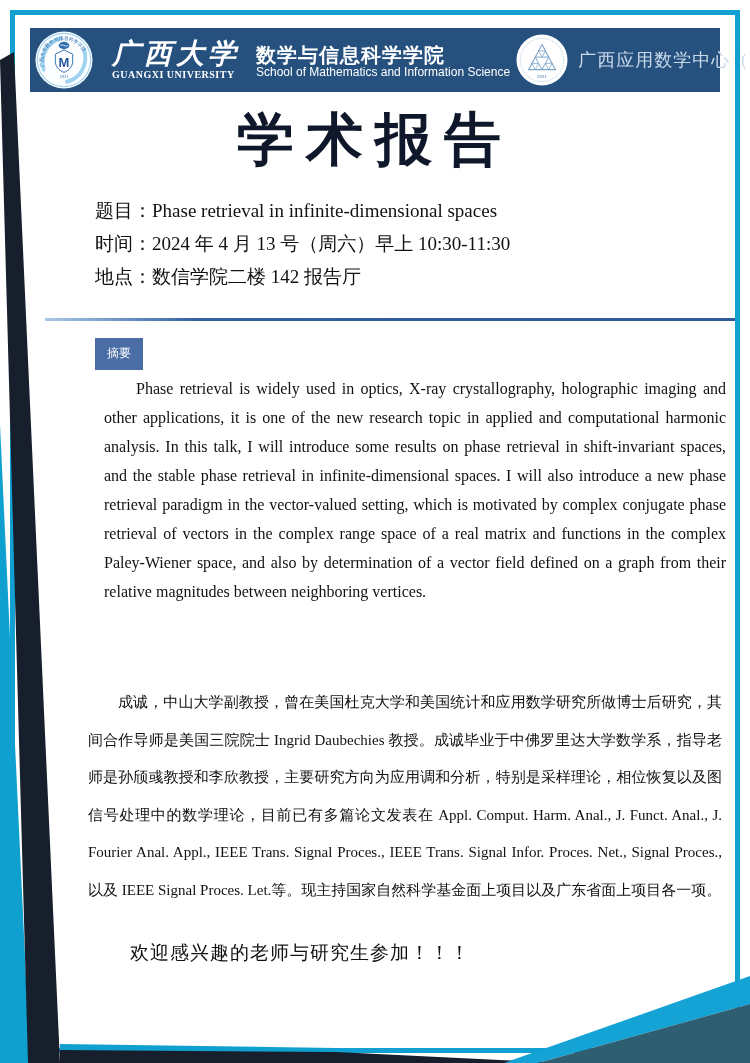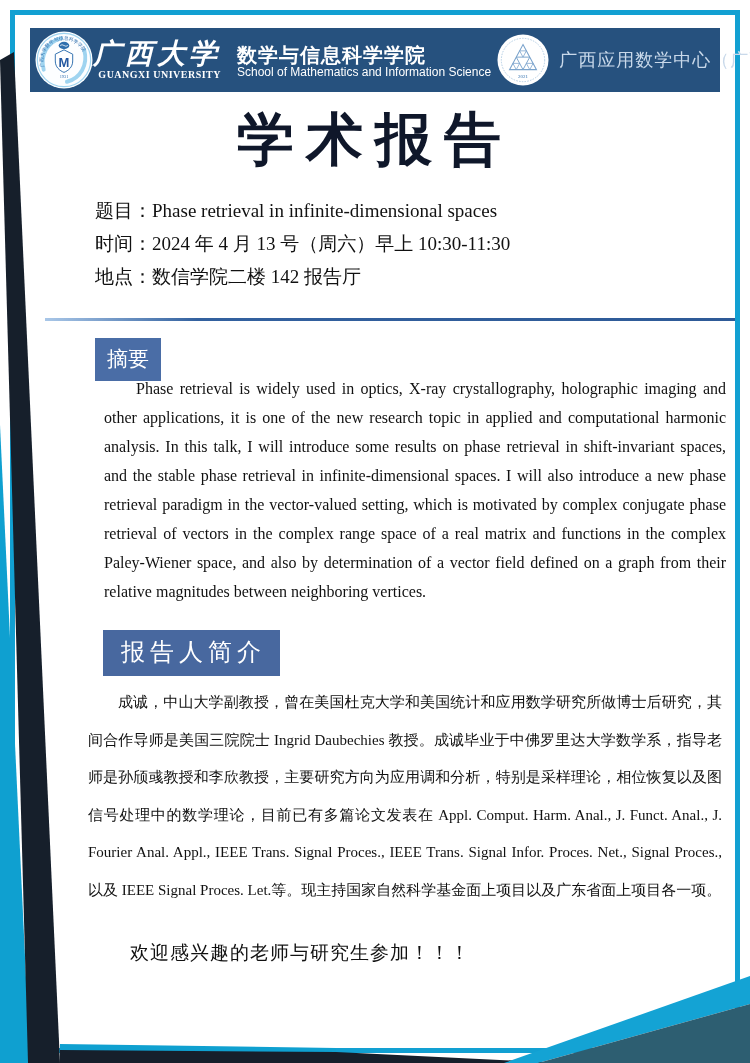--- a/index.html
+++ b/index.html
@@ -18,21 +18,21 @@
   
   .deco { position:absolute; left:0; top:0; z-index:7; pointer-events:none; }
   
   .header {
     position:absolute; left:30px; top:28px; width:690px; height:64px;
     background:#26517e; z-index:6;
     display:flex; align-items:center; padding-left:5px;
   }
   .logo1 { width:58px; height:58px; flex:0 0 auto; }
   .logo2 { width:52px; height:52px; flex:0 0 auto; margin-left:6px; }
-  .uni-name { margin-left:0; color:#fff; text-align:right; flex:0 0 auto; }
+  .uni-name { margin-left:19px; color:#fff; text-align:left; flex:0 0 auto; }
   .uni-zh {
     font-size:28px; font-weight:700; font-style:italic; letter-spacing:4px;
     line-height:30px; font-family:"Liberation Serif","DejaVu Serif",serif;
   }
   .uni-en { font-size:10px; font-weight:700; letter-spacing:0.5px; line-height:12px; }
   .school-name { margin-left:16px; color:#fff; flex:0 0 auto; font-family:"Liberation Sans","DejaVu Sans",sans-serif; }
   .school-zh { font-size:20px; font-weight:700; letter-spacing:1px; line-height:24px; }
   .school-en { font-size:12px; line-height:11px; }
   .center-name {
     margin-left:10px; color:#c9d9ea; font-size:18px; letter-spacing:1px;
@@ -45,21 +45,21 @@
     z-index:3;
   }
   .info { position:absolute; top:194px; left:95px; z-index:3; font-size:19px; line-height:33px; }
   .info-row span { display:inline; }
   .rule {
     position:absolute; top:318px; left:45px; width:692px; height:3px; z-index:4;
     background:linear-gradient(90deg,#a9c7e8 0%, #33619f 22%, #2e5a97 100%);
   }
   .badge-abstract {
     position:absolute; top:338px; left:95px; z-index:3;
-    background:#4a6da6; color:#fff; font-size:21px; padding:7px 12px 8px 12px;
+    background:#4a6da6; color:#fff; font-size:12px; padding:7px 12px 8px 12px;
     font-family:"Liberation Sans","DejaVu Sans",sans-serif;
   }
   .abstract {
     position:absolute; top:374px; left:104px; width:622px; z-index:3;
     font-size:16px; line-height:29px; text-align:justify; text-indent:2em;
   }
   .badge-bio {
     position:absolute; top:630px; left:103px; z-index:3;
     background:#48689f; color:#fff; font-size:24px; letter-spacing:5px;
     padding:6px 14px 8px 18px;
@@ -120,21 +120,20 @@
     <div class="info-row"><span>题目：</span><span>Phase retrieval in infinite-dimensional spaces</span></div>
     <div class="info-row"><span>时间：</span><span>2024 年 4 月 13 号（周六）早上 10:30-11:30</span></div>
     <div class="info-row"><span>地点：</span><span>数信学院二楼 142 报告厅</span></div>
   </div>
 
   <div class="rule"></div>
 
   <div class="badge-abstract">摘要</div>
   <div class="abstract">Phase retrieval is widely used in optics, X-ray crystallography, holographic imaging and other applications, it is one of the new research topic in applied and computational harmonic analysis. In this talk, I will introduce some results on phase retrieval in shift-invariant spaces, and the stable phase retrieval in infinite-dimensional spaces. I will also introduce a new phase retrieval paradigm in the vector-valued setting, which is motivated by complex conjugate phase retrieval of vectors in the complex range space of a real matrix and functions in the complex Paley-Wiener space, and also by determination of a vector field defined on a graph from their relative magnitudes between neighboring vertices.</div>
 
-  <div class="badge-bio">报告人简介</div>
   <div class="bio">成诚，中山大学副教授，曾在美国杜克大学和美国统计和应用数学研究所做博士后研究，其间合作导师是美国三院院士 Ingrid Daubechies 教授。成诚毕业于中佛罗里达大学数学系，指导老师是孙颀彧教授和李欣教授，主要研究方向为应用调和分析，特别是采样理论，相位恢复以及图信号处理中的数学理论，目前已有多篇论文发表在 Appl. Comput. Harm. Anal., J. Funct. Anal., J. Fourier Anal. Appl., IEEE Trans. Signal Proces., IEEE Trans. Signal Infor. Proces. Net., Signal Proces., 以及 IEEE Signal Proces. Let.等。现主持国家自然科学基金面上项目以及广东省面上项目各一项。</div>
 
   <div class="closing">欢迎感兴趣的老师与研究生参加！！！</div>
 
   <svg class="deco" width="750" height="1063" viewBox="0 0 750 1063">
     <polygon points="0,425 0,1063 30,1063" fill="#0fa0d0"></polygon>
     <polygon points="0,60 14,52 60,1063 28,1063" fill="#161f2b"></polygon>
     <polygon points="60,1044 336,1048 336,1052 60,1050" fill="#0fa0d0"></polygon>
     <polygon points="60,1050 336,1052 562,1063 60,1063" fill="#161f2b"></polygon>
     <polygon points="504,1063 750,976 750,1004 538,1063" fill="#14a3d4"></polygon>

